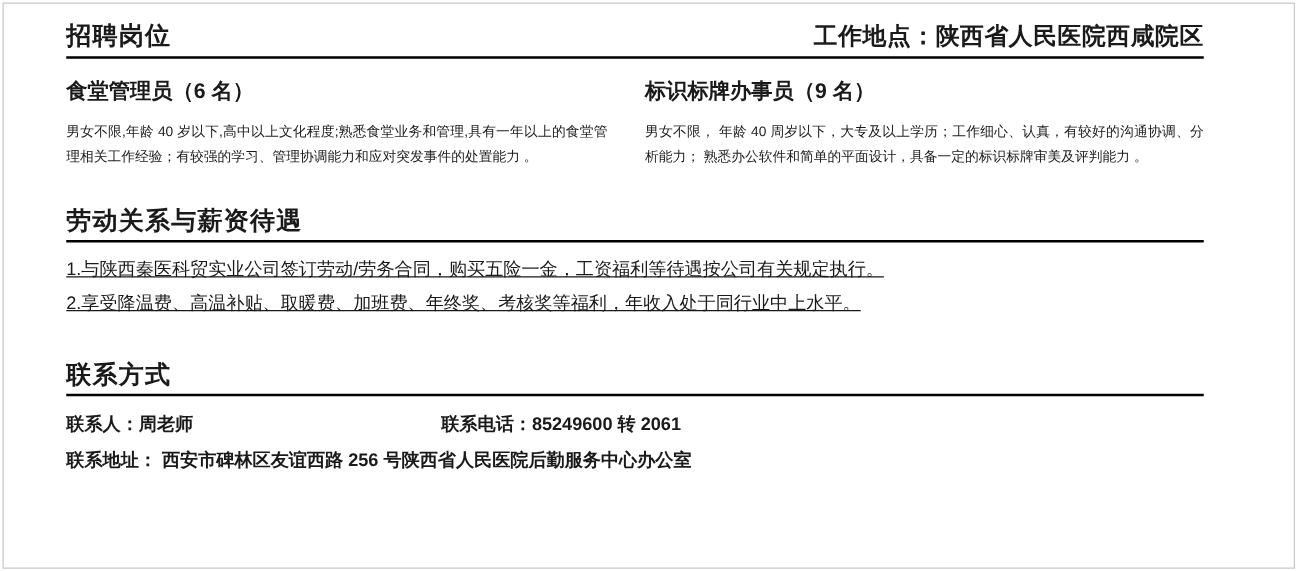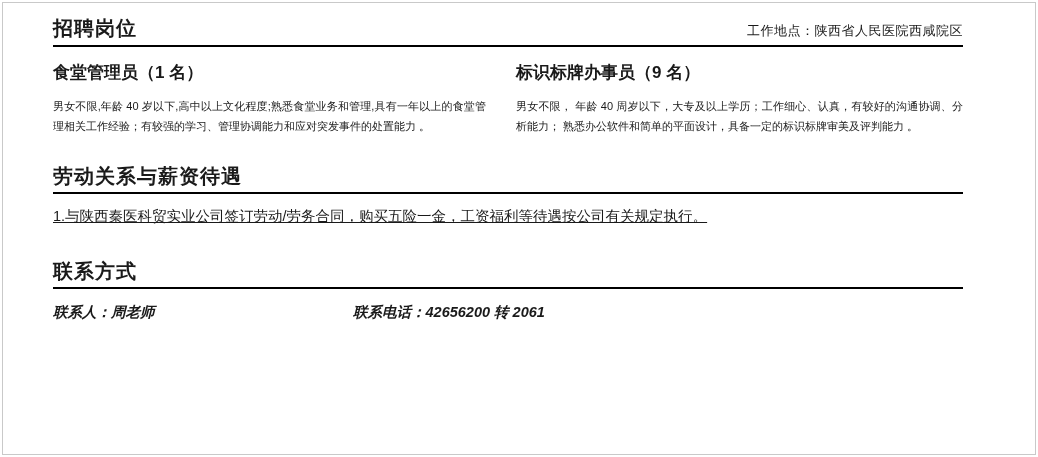--- a/index.html
+++ b/index.html
@@ -47,22 +47,22 @@
     justify-content: space-between;
     border-bottom: 2px solid #000000;
     padding-bottom: 3px;
   }
   .section-head .title {
     font-size: 20px;
     font-weight: bold;
     letter-spacing: 1px;
   }
   .section-head .right {
-    font-size: 13px;
-    font-weight: normal;
+    font-size: 19px;
+    font-weight: bold;
     letter-spacing: 0.5px;
   }
 
   
   .jobs {
     display: flex;
     margin-top: 14px;
   }
   .job-col {
     width: 50%;
@@ -103,21 +103,20 @@
   .bullet-list .row { white-space: nowrap; }
 
   
   .section3 {
     margin-top: 28px;
   }
   .contact-body {
     margin-top: 9px;
     font-size: 14.5px;
     line-height: 2.0;
-    font-style: italic;
   }
   .contact-row {
     display: flex;
   }
   .contact-row .cell-a {
     width: 300px;
     font-weight: bold;
   }
   .contact-row .cell-b {
     font-weight: bold;
@@ -134,45 +133,49 @@
   <div class="frame">
     <div class="content">
 
       <div class="section-head">
         <span class="title">招聘岗位</span>
         <span class="right">工作地点：陕西省人民医院西咸院区</span>
       </div>
 
       <div class="jobs">
         <div class="job-col left">
-          <div class="job-title">食堂管理员（1 名）</div>
+          <div class="job-title">食堂管理员（6 名）</div>
           <div class="job-desc">男女不限,年龄 40 岁以下,高中以上文化程度;熟悉食堂业务和管理,具有一年以上的食堂管理相关工作经验；有较强的学习、管理协调能力和应对突发事件的处置能力 。</div>
         </div>
         <div class="job-col right">
           <div class="job-title">标识标牌办事员（9 名）</div>
           <div class="job-desc">男女不限， 年龄 40 周岁以下，大专及以上学历；工作细心、认真，有较好的沟通协调、分析能力； 熟悉办公软件和简单的平面设计，具备一定的标识标牌审美及评判能力 。</div>
         </div>
       </div>
 
       <div class="section2">
         <div class="rule-head">
           <span class="title">劳动关系与薪资待遇</span>
         </div>
         <div class="bullet-list">
           <div class="row">1.与陕西秦医科贸实业公司签订劳动/劳务合同，购买五险一金，工资福利等待遇按公司有关规定执行。</div>
+          <div class="row">2.享受降温费、高温补贴、取暖费、加班费、年终奖、考核奖等福利，年收入处于同行业中上水平。</div>
         </div>
       </div>
 
       <div class="section3">
         <div class="rule-head">
           <span class="title">联系方式</span>
         </div>
         <div class="contact-body">
           <div class="contact-row">
             <span class="cell-a">联系人：周老师</span>
-            <span class="cell-b">联系电话：42656200 转 2061</span>
+            <span class="cell-b">联系电话：85249600 转 2061</span>
+          </div>
+          <div class="contact-row full">
+            <span class="cell-a">联系地址： 西安市碑林区友谊西路 256 号陕西省人民医院后勤服务中心办公室</span>
           </div>
         </div>
       </div>
 
     </div>
   </div>
 </div>
 
 </body></html>

